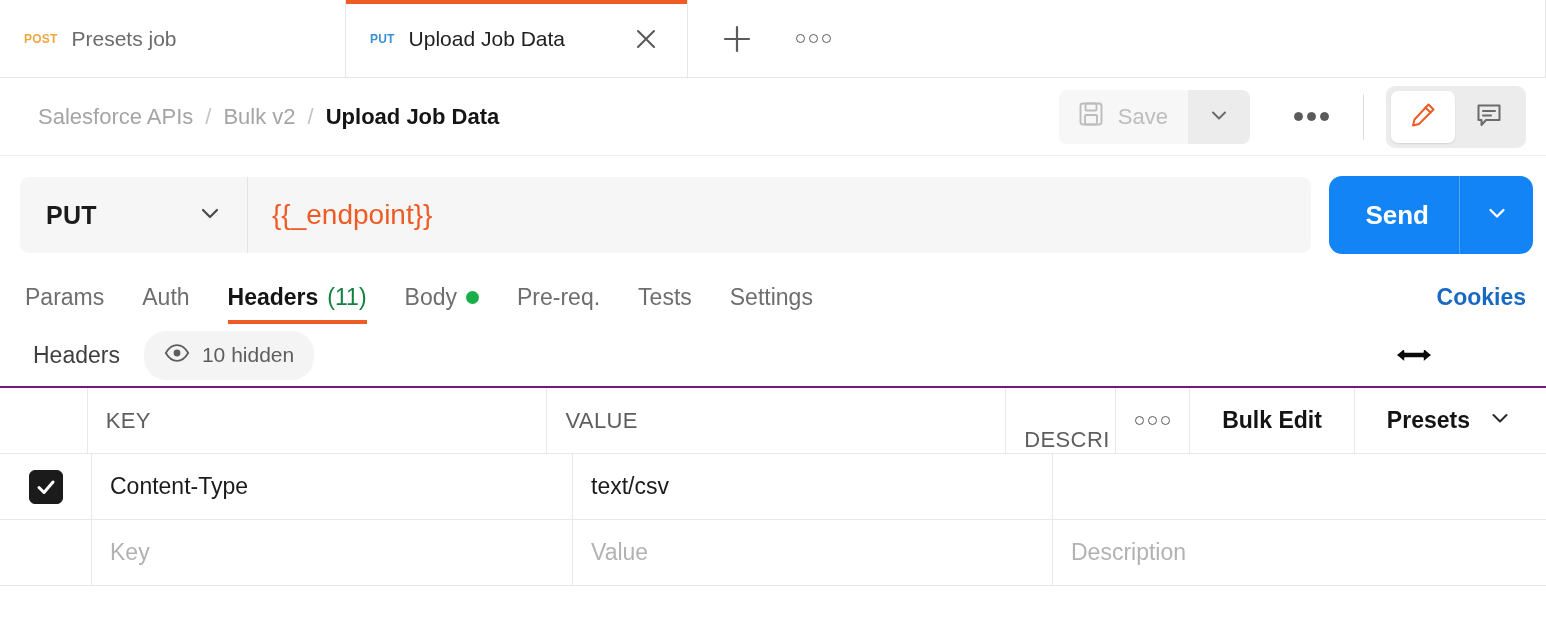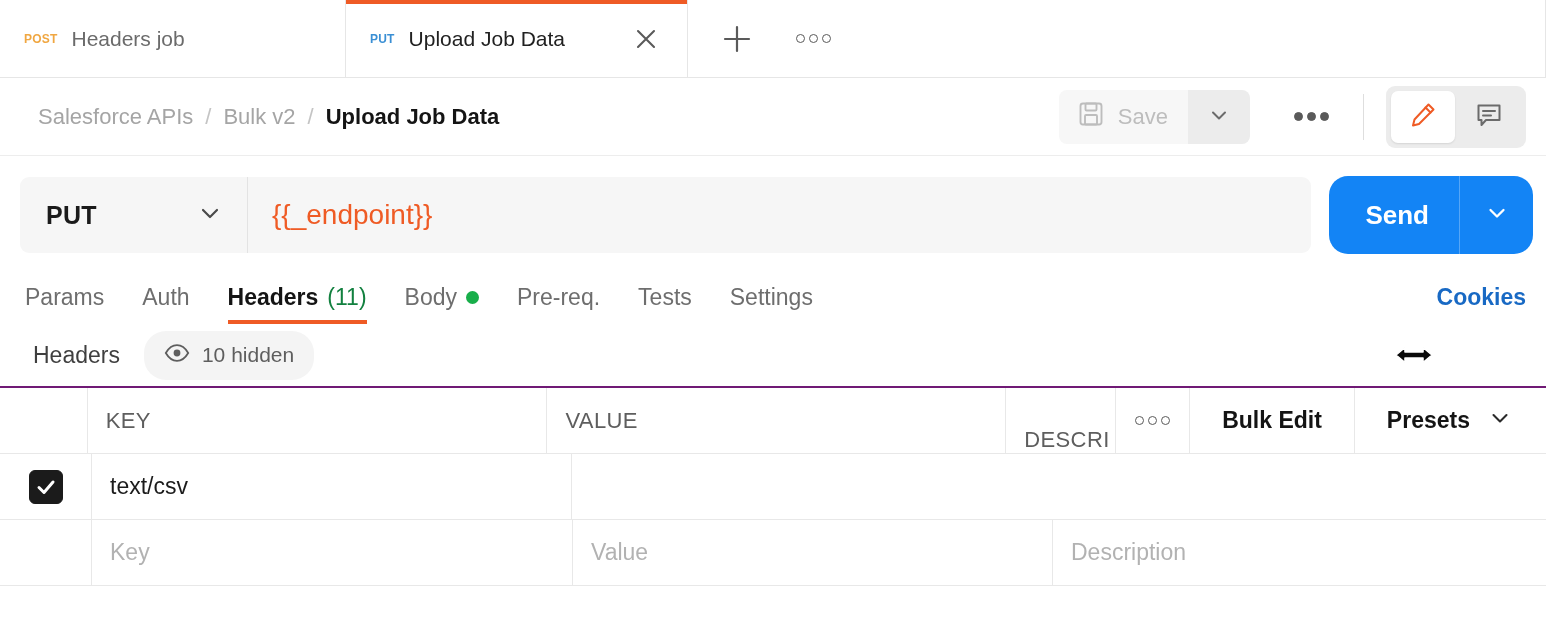--- a/index.html
+++ b/index.html
@@ -216,21 +216,21 @@
     white-space: nowrap;
     overflow: hidden;
     cursor: text;
   }
   .url-var { color: #ef5b25; }
   .send-group {
     display: flex;
     align-items: stretch;
     height: 78px;
     background: #1384f5;
-    border-radius: 19px;
+    border-radius: 13px;
     overflow: hidden;
     flex: none;
   }
   .send-btn {
     display: flex; align-items: center; justify-content: center;
     padding: 0 30px 0 36px;
     color: #fff;
     font-size: 26px;
     font-weight: 700;
     cursor: pointer;
@@ -390,21 +390,21 @@
   .cell-txt { font-size: 23px; color: #1b1b1b; white-space: nowrap; overflow: hidden; }
   .cell-ph  { font-size: 23px; color: #b2b2b2; white-space: nowrap; overflow: hidden; }
 </style>
 </head>
 <body>
 
 <div class="tabbar">
 
   <div class="tab inactive">
     <span class="tab-method m-post">POST</span>
-    <span class="tab-title">Headers job</span>
+    <span class="tab-title">Presets job</span>
   </div>
 
   <div class="tab active">
     <span class="tab-method m-put">PUT</span>
     <span class="tab-title">Upload Job Data</span>
     <span class="tab-close">
       <svg width="30" height="30" viewBox="0 0 30 30">
           <path d="M7 7 L23 23 M23 7 L7 23" stroke="#5a5a5a" stroke-width="2.1" fill="none" stroke-linecap="round"></path>
         </svg>
     </span>
@@ -592,20 +592,23 @@
   </div>
 
   <div class="trow">
     <div class="tcell c-check">
       <span class="cbox">
         <svg width="24" height="24" viewBox="0 0 24 24">
             <path d="M5 12.5 L10 17.5 L19 7" stroke="#ffffff" stroke-width="3" fill="none" stroke-linecap="round" stroke-linejoin="round"></path>
           </svg>
       </span>
     </div>
+    <div class="tcell c-key">
+      <span class="cell-txt">Content-Type</span>
+    </div>
     <div class="tcell c-val">
       <span class="cell-txt">text/csv</span>
     </div>
     <div class="tcell c-desc">
       <span class="cell-txt"></span>
     </div>
   </div>
 
   <div class="trow">
     <div class="tcell c-check"></div>

